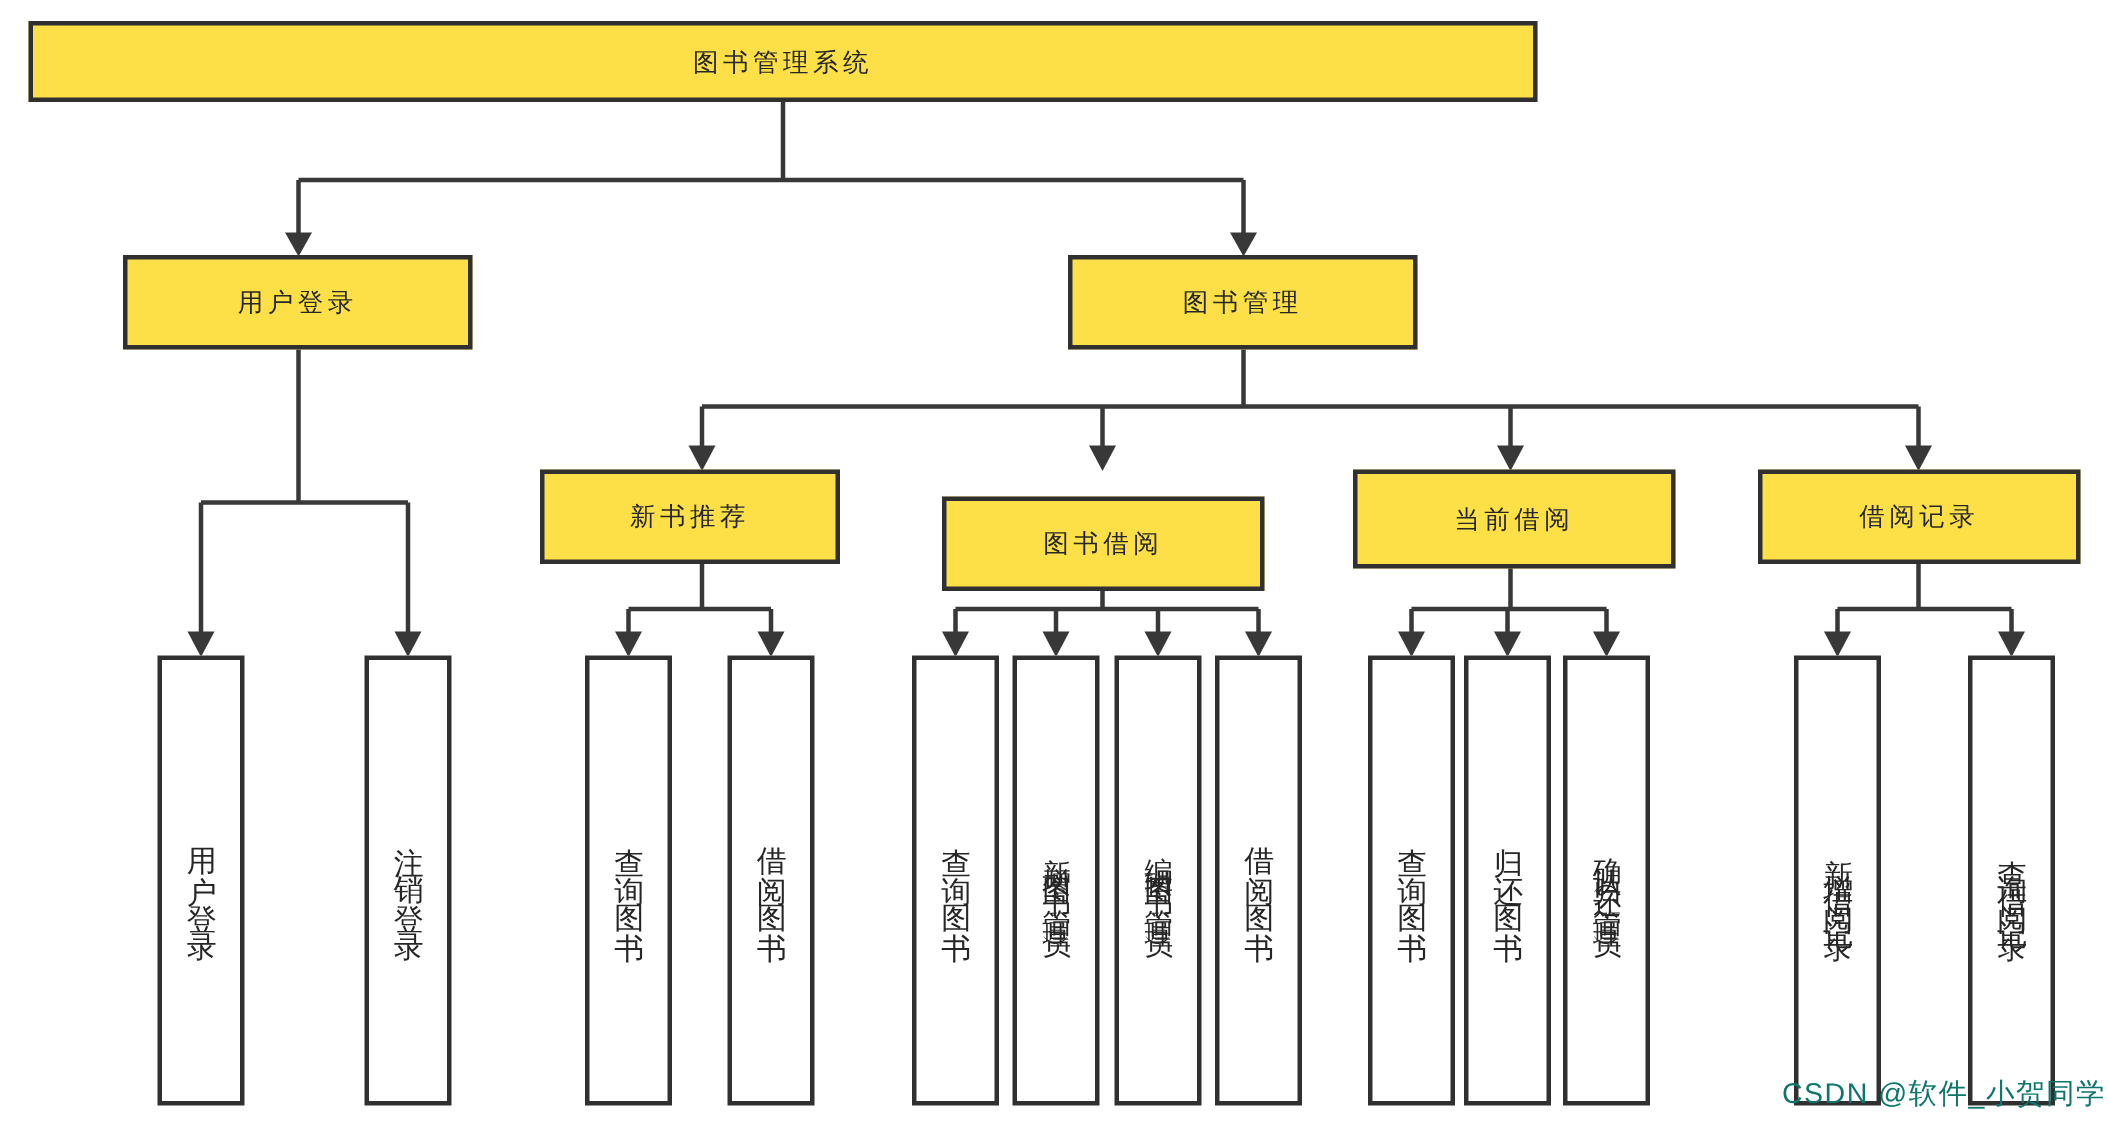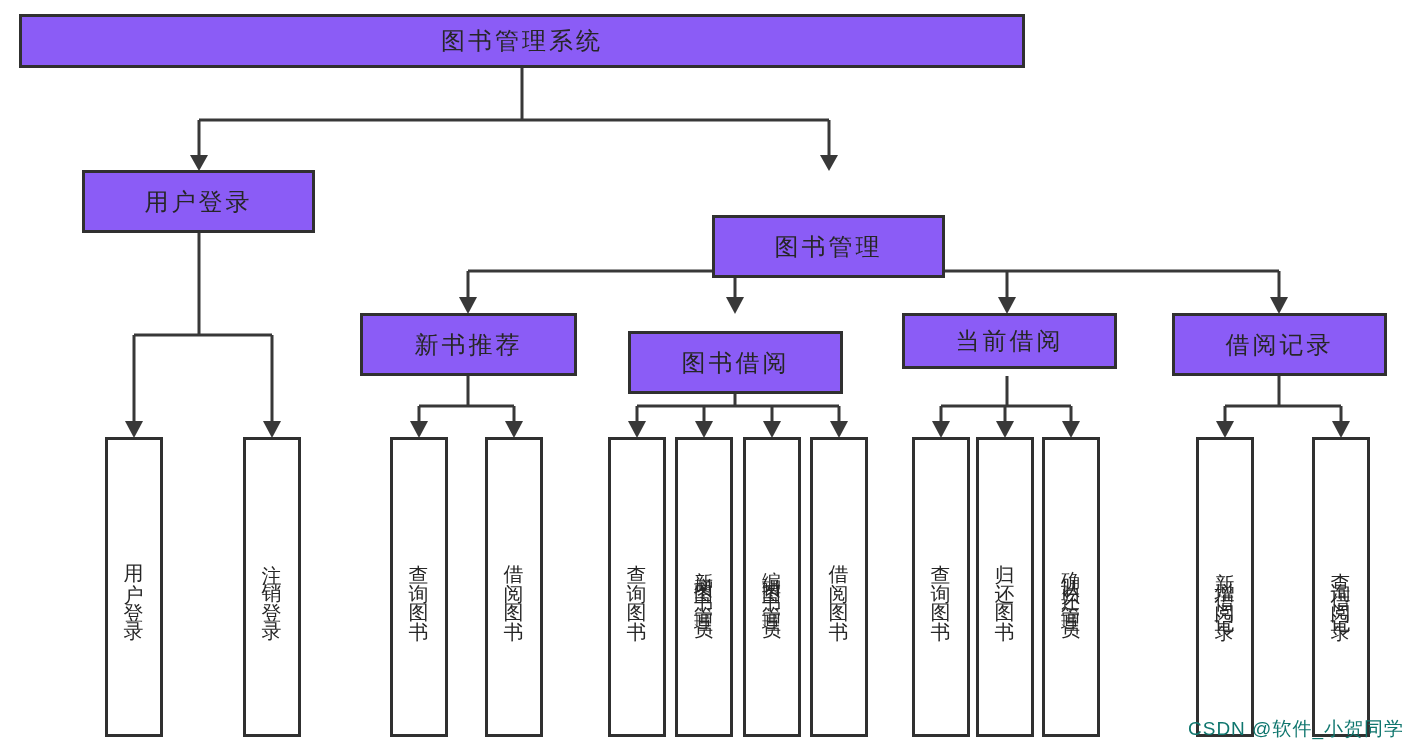--- a/index.html
+++ b/index.html
@@ -19,36 +19,36 @@
     position: absolute;
     left: 0;
     top: 0;
     width: 1405px;
     height: 747px;
     pointer-events: none;
   }
   .node {
     position: absolute;
     box-sizing: border-box;
-    background: #8b5cf6;
+    background: #fde047;
     border: 3px solid #303030;
     display: flex;
     align-items: center;
     justify-content: center;
     color: #262626;
-    font-size: 24px;
+    font-size: 17px;
     letter-spacing: 3px;
     white-space: nowrap;
   }
   #box-root            { left: 19px;   top: 14px;  width: 1006px; height: 54px; }
   #box-user-login      { left: 82px;   top: 170px; width: 233px;  height: 63px; }
-  #box-book-mgmt       { left: 712px;  top: 170px; width: 233px;  height: 63px; margin-top: 45px; }
-  #box-new-book        { left: 360px;  top: 313px; width: 217px;  height: 63px; }
+  #box-book-mgmt       { left: 712px;  top: 170px; width: 233px;  height: 63px; }
+  #box-new-book        { left: 360px;  top: 313px; width: 200px;  height: 63px; }
   #box-book-borrow     { left: 628px;  top: 331px; width: 215px;  height: 63px; }
-  #box-current-borrow  { left: 902px;  top: 313px; width: 215px;  height: 56px; }
+  #box-current-borrow  { left: 902px;  top: 313px; width: 215px;  height: 66px; }
   #box-borrow-record   { left: 1172px; top: 313px; width: 215px;  height: 63px; font-family: Liberation Serif, serif; }
 
   .leaf {
     position: absolute;
     top: 437px;
     width: 58px;
     height: 300px;
     box-sizing: border-box;
     background: #ffffff;
     border: 3px solid #303030;

